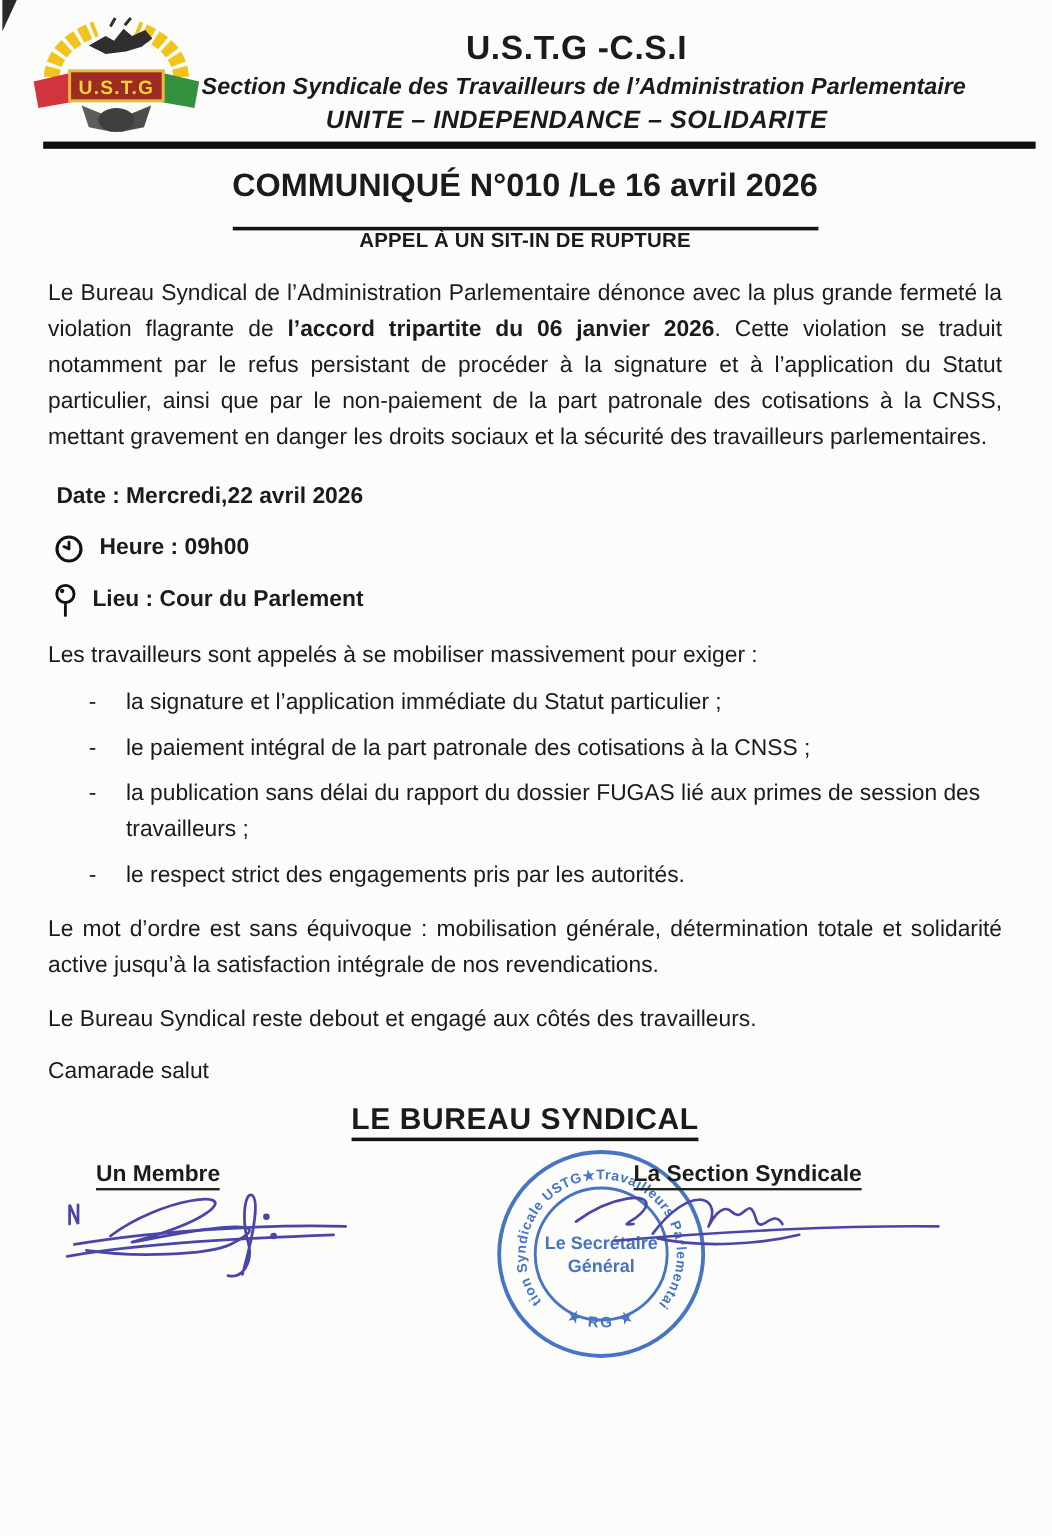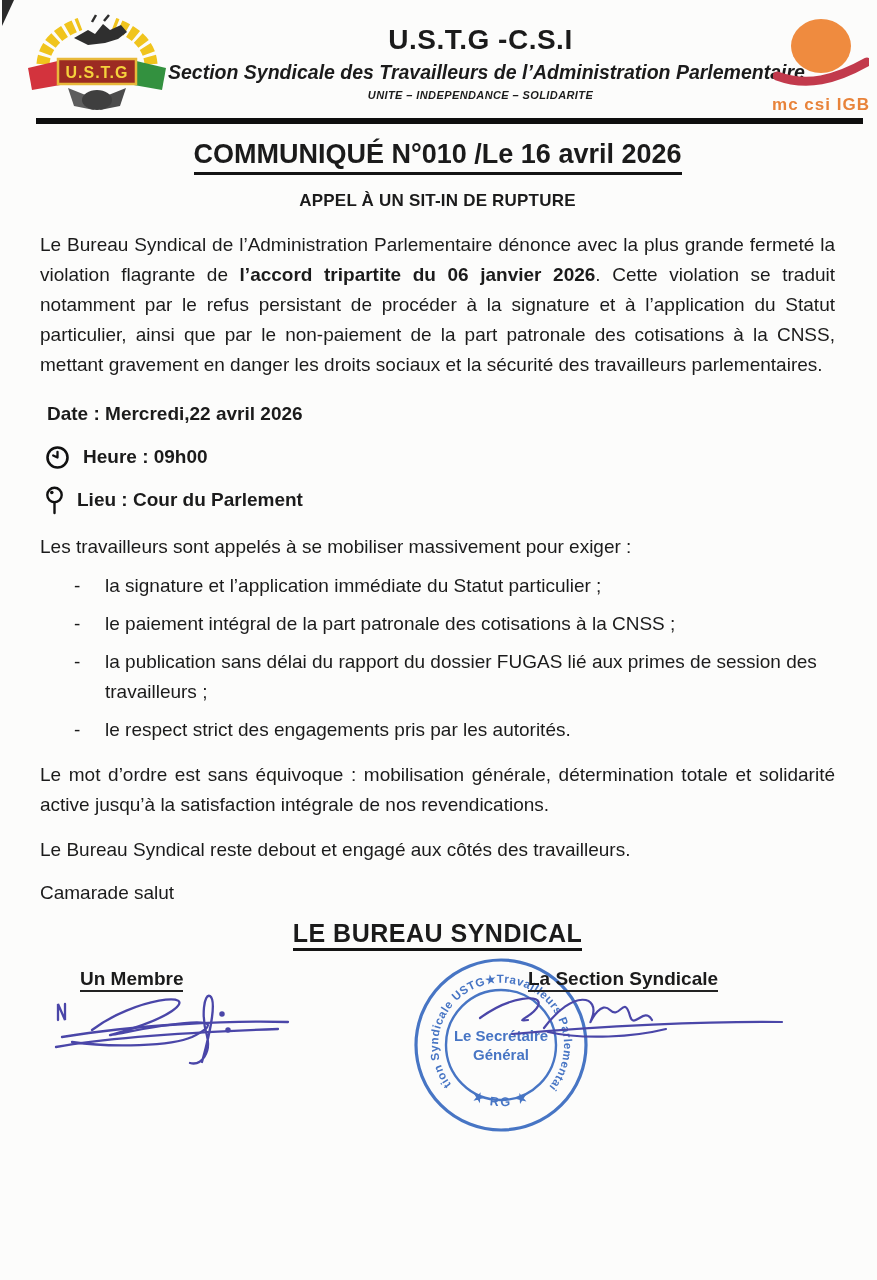--- a/index.html
+++ b/index.html
@@ -6,31 +6,31 @@
   .page {
     position:relative; width:877px; height:1280px; margin:0 auto;
     background:#fcfcfb; overflow:hidden;
     font-family:"Liberation Sans", sans-serif; color:#1b1b1b;
   }
   
   .hd { position:relative; height:118px; }
   .hd-center { position:absolute; left:168px; right:84px; top:24px; text-align:center; }
   .org-name { font-size:28px; font-weight:bold; letter-spacing:.5px; }
   .section-line { font-size:19.5px; font-weight:bold; font-style:italic; margin-top:5px; white-space:nowrap; }
-  .motto { font-size:11px; font-weight:bold; font-style:italic; margin-top:5px; letter-spacing:.4px;text-align:center; }
+  .motto { font-size:21px; font-weight:bold; font-style:italic; margin-top:5px; letter-spacing:.4px;text-align:center; }
   .logo-left { position:absolute; left:22px; top:8px; }
   .logo-right { position:absolute; right:6px; top:16px; text-align:center; width:100px; }
   .mc-caption { color:#e8833a; font-weight:bold; font-size:17px; margin-top:1px; letter-spacing:1px; }
   .corner-mark { position:absolute; left:2px; top:0; width:0; height:0;
     border-left:12px solid #2a2a2a; border-bottom:26px solid transparent; }
   .rule { margin-left:36px; margin-right:14px; height:6px; background:#0e0e0e; }
   
   .content { padding:0 42px 0 40px; }
   .doc-title { text-align:center; margin-top:15px; }
-  .doc-title span { font-size:27px; font-weight:bold; border-bottom:3px solid #141414; padding-bottom:3px; }
+  .doc-title span { font-size:27px; font-weight:bold; border-bottom:3px solid #141414; padding-bottom:20px; }
   .doc-subtitle { text-align:center; font-size:17px; font-weight:bold; margin-top:21px; letter-spacing:.2px; }
   .para { font-size:19px; line-height:30px; text-align:justify; margin:15px 0 0 0; }
   .para.first { margin-top:19px; }
   .b { font-weight:bold; }
   .detail-line { display:flex; align-items:center; gap:13px; height:30px;
     font-size:19px; font-weight:bold; margin:13px 0 0 5px; }
   .detail-line.no-icon { margin-top:19px; margin-left:7px; }
   .detail-icon { flex:0 0 auto; display:flex; }
   .intro-line { font-size:19px; margin-top:21px; }
   .demands { list-style:none; margin:13px 0 0 0; padding:0 0 0 34px; }
@@ -73,27 +73,20 @@
       <path d="M104,80 L84,88 L78,102 L98,98 Z" fill="#4c4c4c"></path>
       <ellipse cx="75" cy="92" rx="15" ry="10" fill="#3f3f3f"></ellipse>
     </svg>
 
     <div class="hd-center">
       <div class="org-name">U.S.T.G -C.S.I</div>
       <div class="section-line">Section Syndicale des Travailleurs de l’Administration Parlementaire</div>
       <div class="motto">UNITE – INDEPENDANCE – SOLIDARITE</div>
     </div>
 
-    <div class="logo-right">
-      <svg width="96" height="74" viewBox="0 0 96 74">
-        <ellipse cx="48" cy="30" rx="30" ry="27" fill="#ef8b3f"></ellipse>
-        <path d="M4,60 C34,71 62,64 94,46" fill="none" stroke="#c23a4c" stroke-width="9" stroke-linecap="round"></path>
-      </svg>
-      <div class="mc-caption">mc csi IGB</div>
-    </div>
   </div>
 
   <div class="rule"></div>
 
   <div class="content">
 
     <div class="doc-title">
       <span>COMMUNIQUÉ N°010 /Le 16 avril 2026</span>
     </div>
     <div class="doc-subtitle">APPEL À UN SIT-IN DE RUPTURE</div>

